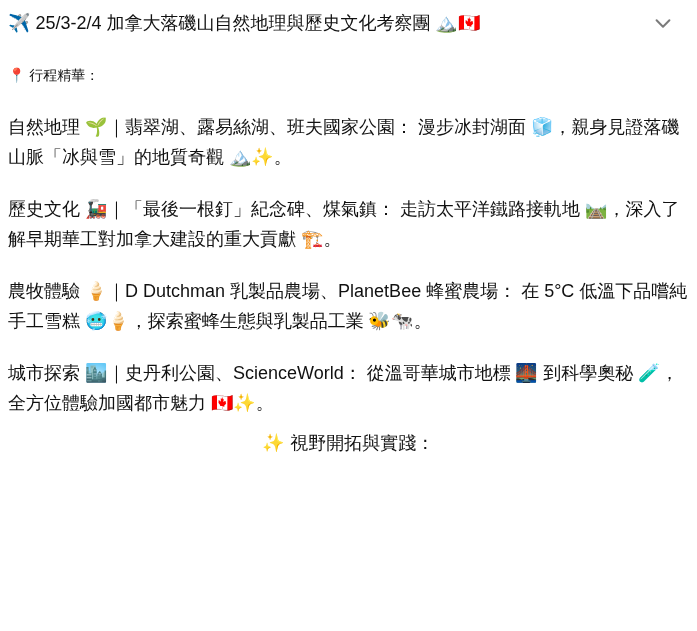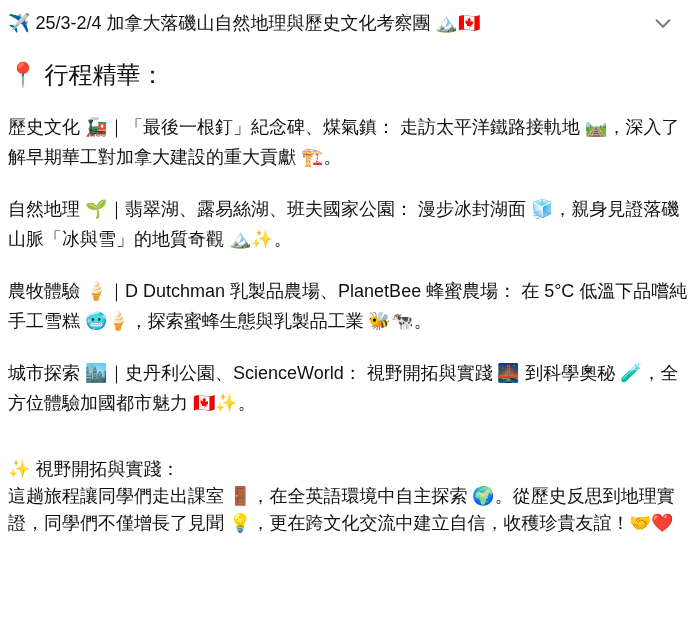--- a/index.html
+++ b/index.html
@@ -39,30 +39,31 @@
     display: flex;
     align-items: center;
     justify-content: center;
     cursor: pointer;
     background: none;
     border: none;
     padding: 0;
   }
   .section-heading {
     margin-top: 22px;
-    font-size: 24px;
+    font-size: 14px;
     line-height: 30px;
   }
   p.para {
     margin: 22px 0 0 0;
     font-size: 18px;
     line-height: 30px;
   }
   .closing {
-    margin-top: 38px;
+    margin-top: 12px;
+    text-align: center;
   }
   .closing-heading,
   .closing-body {
     font-size: 18px;
     line-height: 27px;
   }
 </style>
 </head>
 <body>
 
@@ -74,27 +75,26 @@
       <span>
         <svg width="22" height="22" viewBox="0 0 24 24" aria-hidden="true">
           <path d="M5 9l7 7 7-7" fill="none" stroke="#7b7b7b" stroke-width="2.2" stroke-linecap="round" stroke-linejoin="round"></path>
         </svg>
       </span>
     </button>
   </div>
 
   <div class="section-heading">📍 行程精華：</div>
 
+  <p class="para">自然地理 🌱｜翡翠湖、露易絲湖、班夫國家公園： 漫步冰封湖面 🧊，親身見證落磯山脈「冰與雪」的地質奇觀 🏔️✨。</p>
+
   <p class="para">歷史文化 🚂｜「最後一根釘」紀念碑、煤氣鎮： 走訪太平洋鐵路接軌地 🛤️，深入了解早期華工對加拿大建設的重大貢獻 🏗️。</p>
-
-  <p class="para">自然地理 🌱｜翡翠湖、露易絲湖、班夫國家公園： 漫步冰封湖面 🧊，親身見證落磯山脈「冰與雪」的地質奇觀 🏔️✨。</p>
 
   <p class="para">農牧體驗 🍦｜D Dutchman 乳製品農場、PlanetBee 蜂蜜農場： 在 5°C 低溫下品嚐純手工雪糕 🥶🍦，探索蜜蜂生態與乳製品工業 🐝🐄。</p>
 
 
-  <p class="para">城市探索 🏙️｜史丹利公園、ScienceWorld： 視野開拓與實踐 🌉 到科學奧秘 🧪，全方位體驗加國都市魅力 🇨🇦✨。</p>
+  <p class="para">城市探索 🏙️｜史丹利公園、ScienceWorld： 從溫哥華城市地標 🌉 到科學奧秘 🧪，全方位體驗加國都市魅力 🇨🇦✨。</p>
 
   <div class="closing">
     <div class="closing-heading">✨ 視野開拓與實踐：</div>
-    <div class="closing-body">這趟旅程讓同學們走出課室 🚪，在全英語環境中自主探索 🌍。從歷史反思到地理實證，同學們不僅增長了見聞 💡，更在跨文化交流中建立自信，收穫珍貴友誼！🤝❤️</div>
   </div>
 
 </div>
 
 </body></html>

